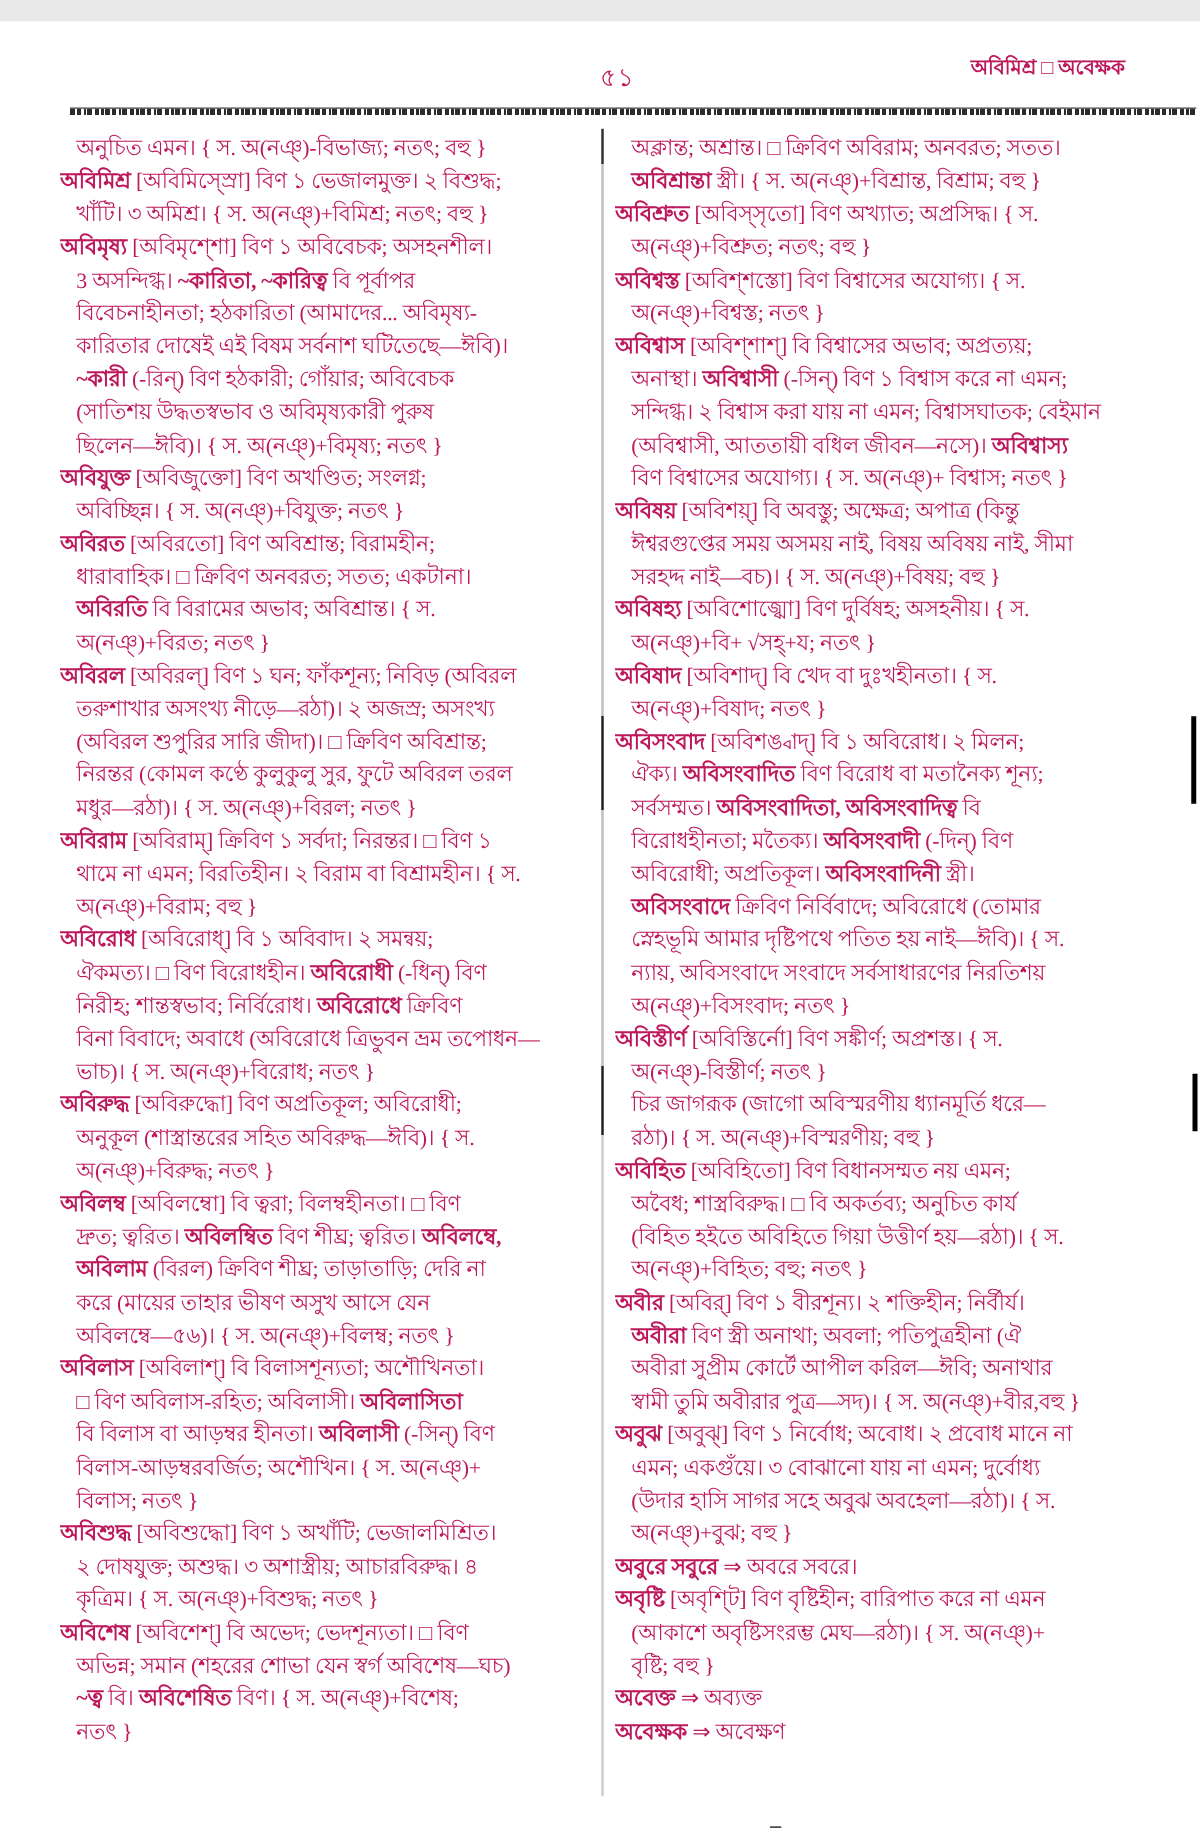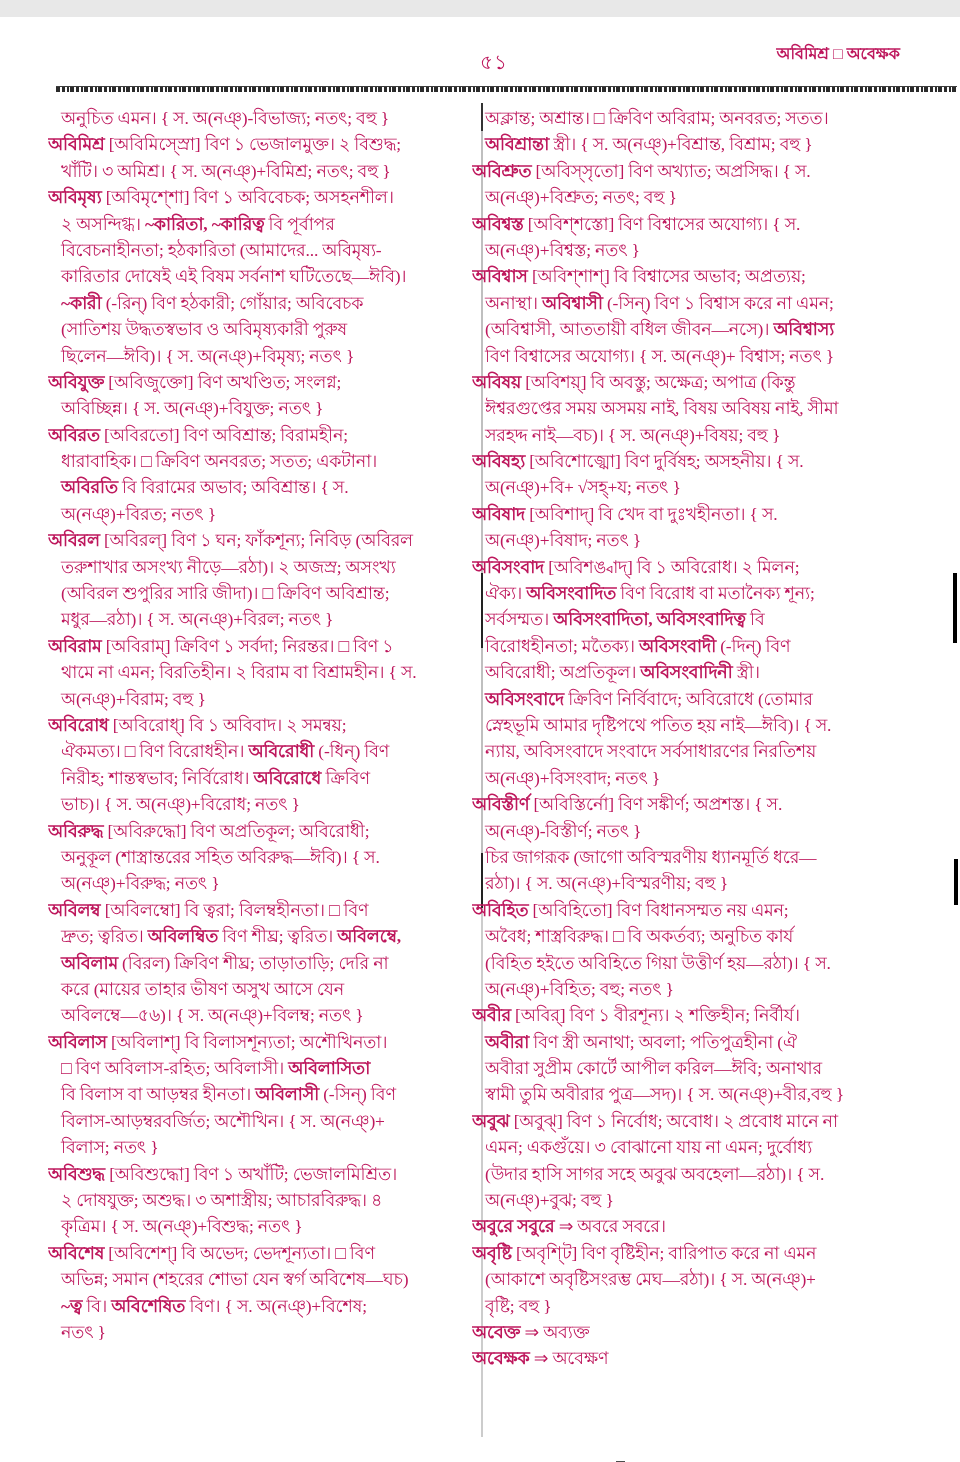--- a/index.html
+++ b/index.html
@@ -27,21 +27,21 @@
       #151515 0 4px, rgba(0,0,0,0) 4px 6px,
       #151515 6px 9px, rgba(0,0,0,0) 9px 11px,
       #151515 11px 13px, rgba(0,0,0,0) 13px 14px);
     border-top:1px solid #2a2a2a;
     opacity:.9;
   }
   .col{
     position:absolute;top:88px;height:1334px;overflow:hidden;
   }
   .col-left{left:48px;width:412px;}
-  .col-right{left:472px;width:466px;}
+  .col-right{left:492px;width:466px;}
   .col-divider{
     position:absolute;left:481px;top:86px;width:2px;height:1334px;
     background:linear-gradient(#333 0 28px, rgba(0,0,0,.25) 28px 470px,
       #222 470px 545px, rgba(0,0,0,.25) 545px 750px,
       #222 750px 805px, rgba(0,0,0,.2) 805px 100%);
   }
   .line{
     white-space:nowrap;
     height:26.4px;line-height:26.4px;
     font-size:17.5px;letter-spacing:-0.2px;
@@ -59,42 +59,44 @@
 <div class="page">
   <div class="page-number">৫১</div>
   <div class="guide-words">অবিমিশ্র □ অবেক্ষক</div>
   <div class="header-rule"></div>
   <div class="col-divider"></div>
   <div class="col col-left">
       <div class="line indent"><span>অনুচিত এমন। { স. অ(নঞ্)-বিভাজ্য; নতৎ; বহু }</span></div>
       <div class="line"><span class="hw">অবিমিশ্র</span><span> [অবিমিস্স্রো] বিণ ১ ভেজালমুক্ত। ২ বিশুদ্ধ;</span></div>
       <div class="line indent"><span>খাঁটি। ৩ অমিশ্র। { স. অ(নঞ্)+বিমিশ্র; নতৎ; বহু }</span></div>
       <div class="line"><span class="hw">অবিমৃষ্য</span><span> [অবিমৃশ্শো] বিণ ১ অবিবেচক; অসহনশীল।</span></div>
-      <div class="line indent"><span>২ অসন্দিগ্ধ। </span><span class="hw">~কারিতা, ~কারিত্ব</span><span> বি পূর্বাপর</span></div>
+      <div class="line indent"><span>3 অসন্দিগ্ধ। </span><span class="hw">~কারিতা, ~কারিত্ব</span><span> বি পূর্বাপর</span></div>
       <div class="line indent"><span>বিবেচনাহীনতা; হঠকারিতা (আমাদের... অবিমৃষ্য-</span></div>
       <div class="line indent"><span>কারিতার দোষেই এই বিষম সর্বনাশ ঘটিতেছে—ঈবি)।</span></div>
       <div class="line indent"><span class="hw">~কারী</span><span> (-রিন্) বিণ হঠকারী; গোঁয়ার; অবিবেচক</span></div>
       <div class="line indent"><span>(সাতিশয় উদ্ধতস্বভাব ও অবিমৃষ্যকারী পুরুষ</span></div>
       <div class="line indent"><span>ছিলেন—ঈবি)। { স. অ(নঞ্)+বিমৃষ্য; নতৎ }</span></div>
       <div class="line"><span class="hw">অবিযুক্ত</span><span> [অবিজুক্তো] বিণ অখণ্ডিত; সংলগ্ন;</span></div>
       <div class="line indent"><span>অবিচ্ছিন্ন। { স. অ(নঞ্)+বিযুক্ত; নতৎ }</span></div>
       <div class="line"><span class="hw">অবিরত</span><span> [অবিরতো] বিণ অবিশ্রান্ত; বিরামহীন;</span></div>
       <div class="line indent"><span>ধারাবাহিক। □ ক্রিবিণ অনবরত; সতত; একটানা।</span></div>
       <div class="line indent"><span class="hw">অবিরতি</span><span> বি বিরামের অভাব; অবিশ্রান্ত। { স.</span></div>
       <div class="line indent"><span>অ(নঞ্)+বিরত; নতৎ }</span></div>
       <div class="line"><span class="hw">অবিরল</span><span> [অবিরল্] বিণ ১ ঘন; ফাঁকশূন্য; নিবিড় (অবিরল</span></div>
       <div class="line indent"><span>তরুশাখার অসংখ্য নীড়ে—রঠা)। ২ অজস্র; অসংখ্য</span></div>
       <div class="line indent"><span>(অবিরল শুপুরির সারি জীদা)। □ ক্রিবিণ অবিশ্রান্ত;</span></div>
+      <div class="line indent"><span>নিরন্তর (কোমল কণ্ঠে কুলুকুলু সুর, ফুটে অবিরল তরল</span></div>
       <div class="line indent"><span>মধুর—রঠা)। { স. অ(নঞ্)+বিরল; নতৎ }</span></div>
       <div class="line"><span class="hw">অবিরাম</span><span> [অবিরাম্] ক্রিবিণ ১ সর্বদা; নিরন্তর। □ বিণ ১</span></div>
       <div class="line indent"><span>থামে না এমন; বিরতিহীন। ২ বিরাম বা বিশ্রামহীন। { স.</span></div>
       <div class="line indent"><span>অ(নঞ্)+বিরাম; বহু }</span></div>
       <div class="line"><span class="hw">অবিরোধ</span><span> [অবিরোধ্] বি ১ অবিবাদ। ২ সমন্বয়;</span></div>
       <div class="line indent"><span>ঐকমত্য। □ বিণ বিরোধহীন। </span><span class="hw">অবিরোধী</span><span> (-ধিন্) বিণ</span></div>
       <div class="line indent"><span>নিরীহ; শান্তস্বভাব; নির্বিরোধ। </span><span class="hw">অবিরোধে</span><span> ক্রিবিণ</span></div>
+      <div class="line indent"><span>বিনা বিবাদে; অবাধে (অবিরোধে ত্রিভুবন ভ্রম তপোধন—</span></div>
       <div class="line indent"><span>ভাচ)। { স. অ(নঞ্)+বিরোধ; নতৎ }</span></div>
       <div class="line"><span class="hw">অবিরুদ্ধ</span><span> [অবিরুদ্ধো] বিণ অপ্রতিকূল; অবিরোধী;</span></div>
       <div class="line indent"><span>অনুকূল (শাস্ত্রান্তরের সহিত অবিরুদ্ধ—ঈবি)। { স.</span></div>
       <div class="line indent"><span>অ(নঞ্)+বিরুদ্ধ; নতৎ }</span></div>
       <div class="line"><span class="hw">অবিলম্ব</span><span> [অবিলম্বো] বি ত্বরা; বিলম্বহীনতা। □ বিণ</span></div>
       <div class="line indent"><span>দ্রুত; ত্বরিত। </span><span class="hw">অবিলম্বিত</span><span> বিণ শীঘ্র; ত্বরিত। </span><span class="hw">অবিলম্বে,</span></div>
       <div class="line indent"><span class="hw">অবিলাম</span><span> (বিরল) ক্রিবিণ শীঘ্র; তাড়াতাড়ি; দেরি না</span></div>
       <div class="line indent"><span>করে (মায়ের তাহার ভীষণ অসুখ আসে যেন</span></div>
       <div class="line indent"><span>অবিলম্বে—৫৬)। { স. অ(নঞ্)+বিলম্ব; নতৎ }</span></div>
       <div class="line"><span class="hw">অবিলাস</span><span> [অবিলাশ্] বি বিলাসশূন্যতা; অশৌখিনতা।</span></div>
@@ -112,20 +114,21 @@
     </div>
   <div class="col col-right">
       <div class="line indent"><span>অক্লান্ত; অশ্রান্ত। □ ক্রিবিণ অবিরাম; অনবরত; সতত।</span></div>
       <div class="line indent"><span class="hw">অবিশ্রান্তা</span><span> স্ত্রী। { স. অ(নঞ্)+বিশ্রান্ত, বিশ্রাম; বহু }</span></div>
       <div class="line"><span class="hw">অবিশ্রুত</span><span> [অবিস্সৃতো] বিণ অখ্যাত; অপ্রসিদ্ধ। { স.</span></div>
       <div class="line indent"><span>অ(নঞ্)+বিশ্রুত; নতৎ; বহু }</span></div>
       <div class="line"><span class="hw">অবিশ্বস্ত</span><span> [অবিশ্শস্তো] বিণ বিশ্বাসের অযোগ্য। { স.</span></div>
       <div class="line indent"><span>অ(নঞ্)+বিশ্বস্ত; নতৎ }</span></div>
       <div class="line"><span class="hw">অবিশ্বাস</span><span> [অবিশ্শাশ্] বি বিশ্বাসের অভাব; অপ্রত্যয়;</span></div>
       <div class="line indent"><span>অনাস্থা। </span><span class="hw">অবিশ্বাসী</span><span> (-সিন্) বিণ ১ বিশ্বাস করে না এমন;</span></div>
+      <div class="line indent"><span>সন্দিগ্ধ। ২ বিশ্বাস করা যায় না এমন; বিশ্বাসঘাতক; বেইমান</span></div>
       <div class="line indent"><span>(অবিশ্বাসী, আততায়ী বধিল জীবন—নসে)। </span><span class="hw">অবিশ্বাস্য</span></div>
       <div class="line indent"><span>বিণ বিশ্বাসের অযোগ্য। { স. অ(নঞ্)+ বিশ্বাস; নতৎ }</span></div>
       <div class="line"><span class="hw">অবিষয়</span><span> [অবিশয়্] বি অবস্তু; অক্ষেত্র; অপাত্র (কিন্তু</span></div>
       <div class="line indent"><span>ঈশ্বরগুপ্তের সময় অসময় নাই, বিষয় অবিষয় নাই, সীমা</span></div>
       <div class="line indent"><span>সরহদ্দ নাই—বচ)। { স. অ(নঞ্)+বিষয়; বহু }</span></div>
       <div class="line"><span class="hw">অবিষহ্য</span><span> [অবিশোজ্ঝো] বিণ দুর্বিষহ; অসহনীয়। { স.</span></div>
       <div class="line indent"><span>অ(নঞ্)+বি+ √সহ্+য; নতৎ }</span></div>
       <div class="line"><span class="hw">অবিষাদ</span><span> [অবিশাদ্] বি খেদ বা দুঃখহীনতা। { স.</span></div>
       <div class="line indent"><span>অ(নঞ্)+বিষাদ; নতৎ }</span></div>
       <div class="line"><span class="hw">অবিসংবাদ</span><span> [অবিশঙ্বাদ্] বি ১ অবিরোধ। ২ মিলন;</span></div>

